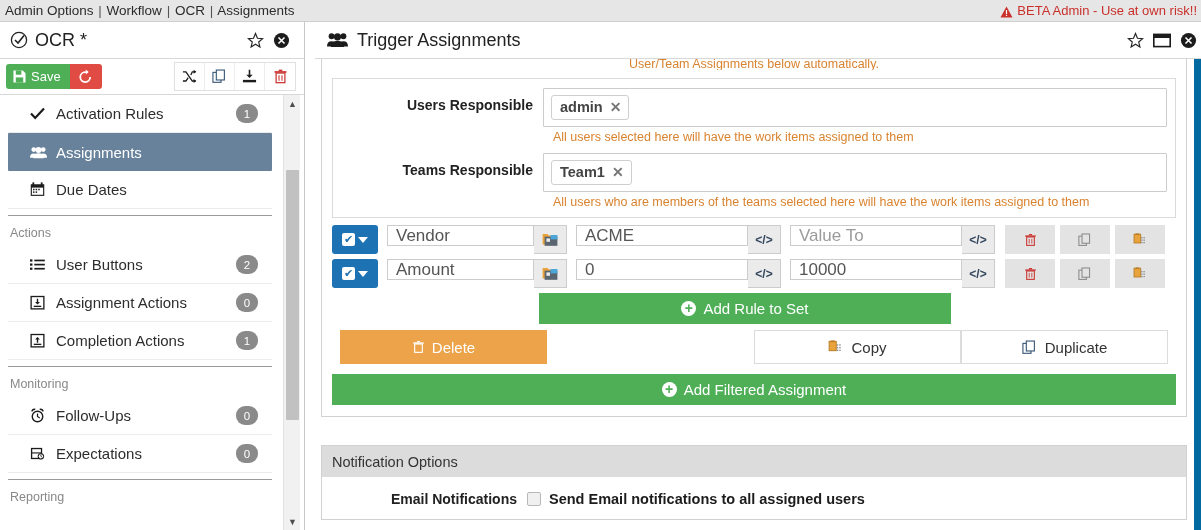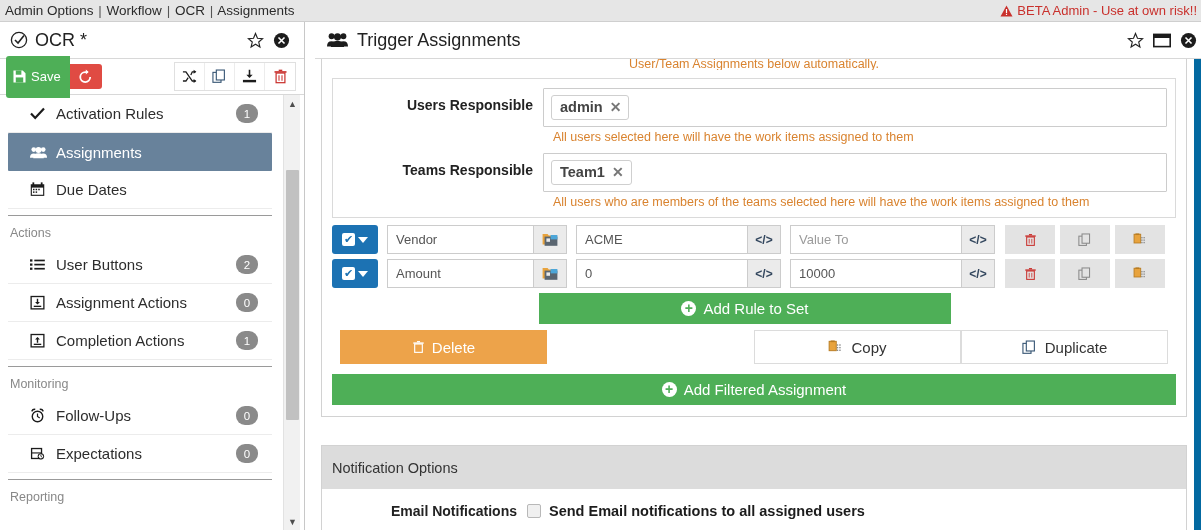--- a/index.html
+++ b/index.html
@@ -19,21 +19,21 @@
     position: absolute; left: 0; top: 0; width: 1201px; height: 22px;
     background: #e6e6e6;
     border-bottom: 1px solid #cfcfcf;
     display: flex; align-items: center; justify-content: space-between;
     padding: 0 4px 0 5px;
   }
   .crumbs { font-size: 13.5px; color: #2b2b2b; white-space: nowrap; }
   .crumb-sep { color: #555; padding: 0 1px; }
   .beta-warn {
     font-size: 13px; color: #c9302c; white-space: nowrap;
-    display: flex; align-items: center; gap: 4px;
+    display: flex; align-items: flex-end; gap: 4px;
   }
   .warn-tri { display: inline-block; }
 
   
   .left-panel {
     position: absolute; left: 0; top: 22px; width: 305px; height: 508px;
     background: #fff; border-right: 1px solid #c8c8c8;
   }
   .panel-head {
     height: 37px; border-bottom: 1px solid #d8d8d8;
@@ -47,21 +47,21 @@
   .panel-head-icons { display: flex; align-items: center; gap: 9px; padding-right: 6px; }
   .hicon { cursor: pointer; line-height: 1; }
 
   .toolbar {
     height: 36px; border-bottom: 1px solid #d8d8d8;
     display: flex; align-items: center; padding: 0 8px 0 6px; gap: 0;
     background: #fff;
   }
   .btn-save {
     background: #4eaf57; color: #fff; border: none;
-    height: 42px; padding: 0 9px 0 7px; font-size: 13px;
+    height: 25px; padding: 0 9px 0 7px; font-size: 13px;
     display: flex; align-items: center; gap: 5px; cursor: pointer;
     font-family: "Liberation Sans", sans-serif;
     border-radius: 3px 0 0 3px;
   }
   .btn-undo {
     background: #e04b43; color: #fff; border: none;
     height: 25px; width: 32px; cursor: pointer;
     display: flex; align-items: center; justify-content: center;
     border-radius: 0 3px 3px 0; font-size: 14px;
   }
@@ -182,22 +182,22 @@
     width: 13px; height: 13px; background: #fff; border-radius: 2px;
     display: flex; align-items: center; justify-content: center;
     font-size: 11px; color: #1c72b3; line-height: 1;
   }
   .caret-white {
     width: 0; height: 0; border-left: 5px solid transparent;
     border-right: 5px solid transparent; border-top: 6px solid #fff;
   }
   .inp-group { display: flex; align-items: stretch; margin-left: 9px; }
   .inp {
-    border: 1px solid #cccccc; height: 29px; background: #fff;
-    padding: 0 8px; font-size: 13px; color: #555;
+    border: 1px solid #cccccc; height: 21px; background: #fff;
+    padding: 0 8px; font-size: 17px; color: #555;
     display: flex; align-items: center; font-family: "Liberation Sans", sans-serif;
   }
   .inp.placeholder { color: #9b9b9b; }
   .inp-addon {
     border: 1px solid #cccccc; border-left: none; height: 29px; width: 33px;
     background: #ebebeb; display: flex; align-items: center; justify-content: center;
     cursor: pointer; font-size: 12px; color: #33475e; font-weight: bold;
   }
   .w-field { width: 147px; }
   .w-val { width: 172px; }
@@ -236,21 +236,21 @@
     font-family: "Liberation Sans", sans-serif;
   }
   .add-filtered-wrap { margin: 10px 10px 11px 10px; }
 
   
   .notif-card {
     position: absolute; left: 6px; top: 386px; width: 866px;
     border: 1px solid #d2d2d2; background: #fff;
   }
   .notif-head {
-    background: #dcdcdc; height: 43px; display: flex; align-items: center;
+    background: #dcdcdc; height: 31px; display: flex; align-items: center;
     padding: 0 10px; font-size: 14.5px; color: #333;
   }
   .notif-body { padding: 14px 0 12px 0; display: flex; align-items: flex-start; }
   .notif-label {
     width: 205px; text-align: right; font-weight: bold; font-size: 14px;
     color: #222; padding-right: 10px; flex-shrink: 0;
   }
   .chk-line { display: flex; align-items: center; gap: 8px; }
   .chk-empty {
     width: 14px; height: 14px; border: 1px solid #b8b8b8; background: #f0f0f0;

